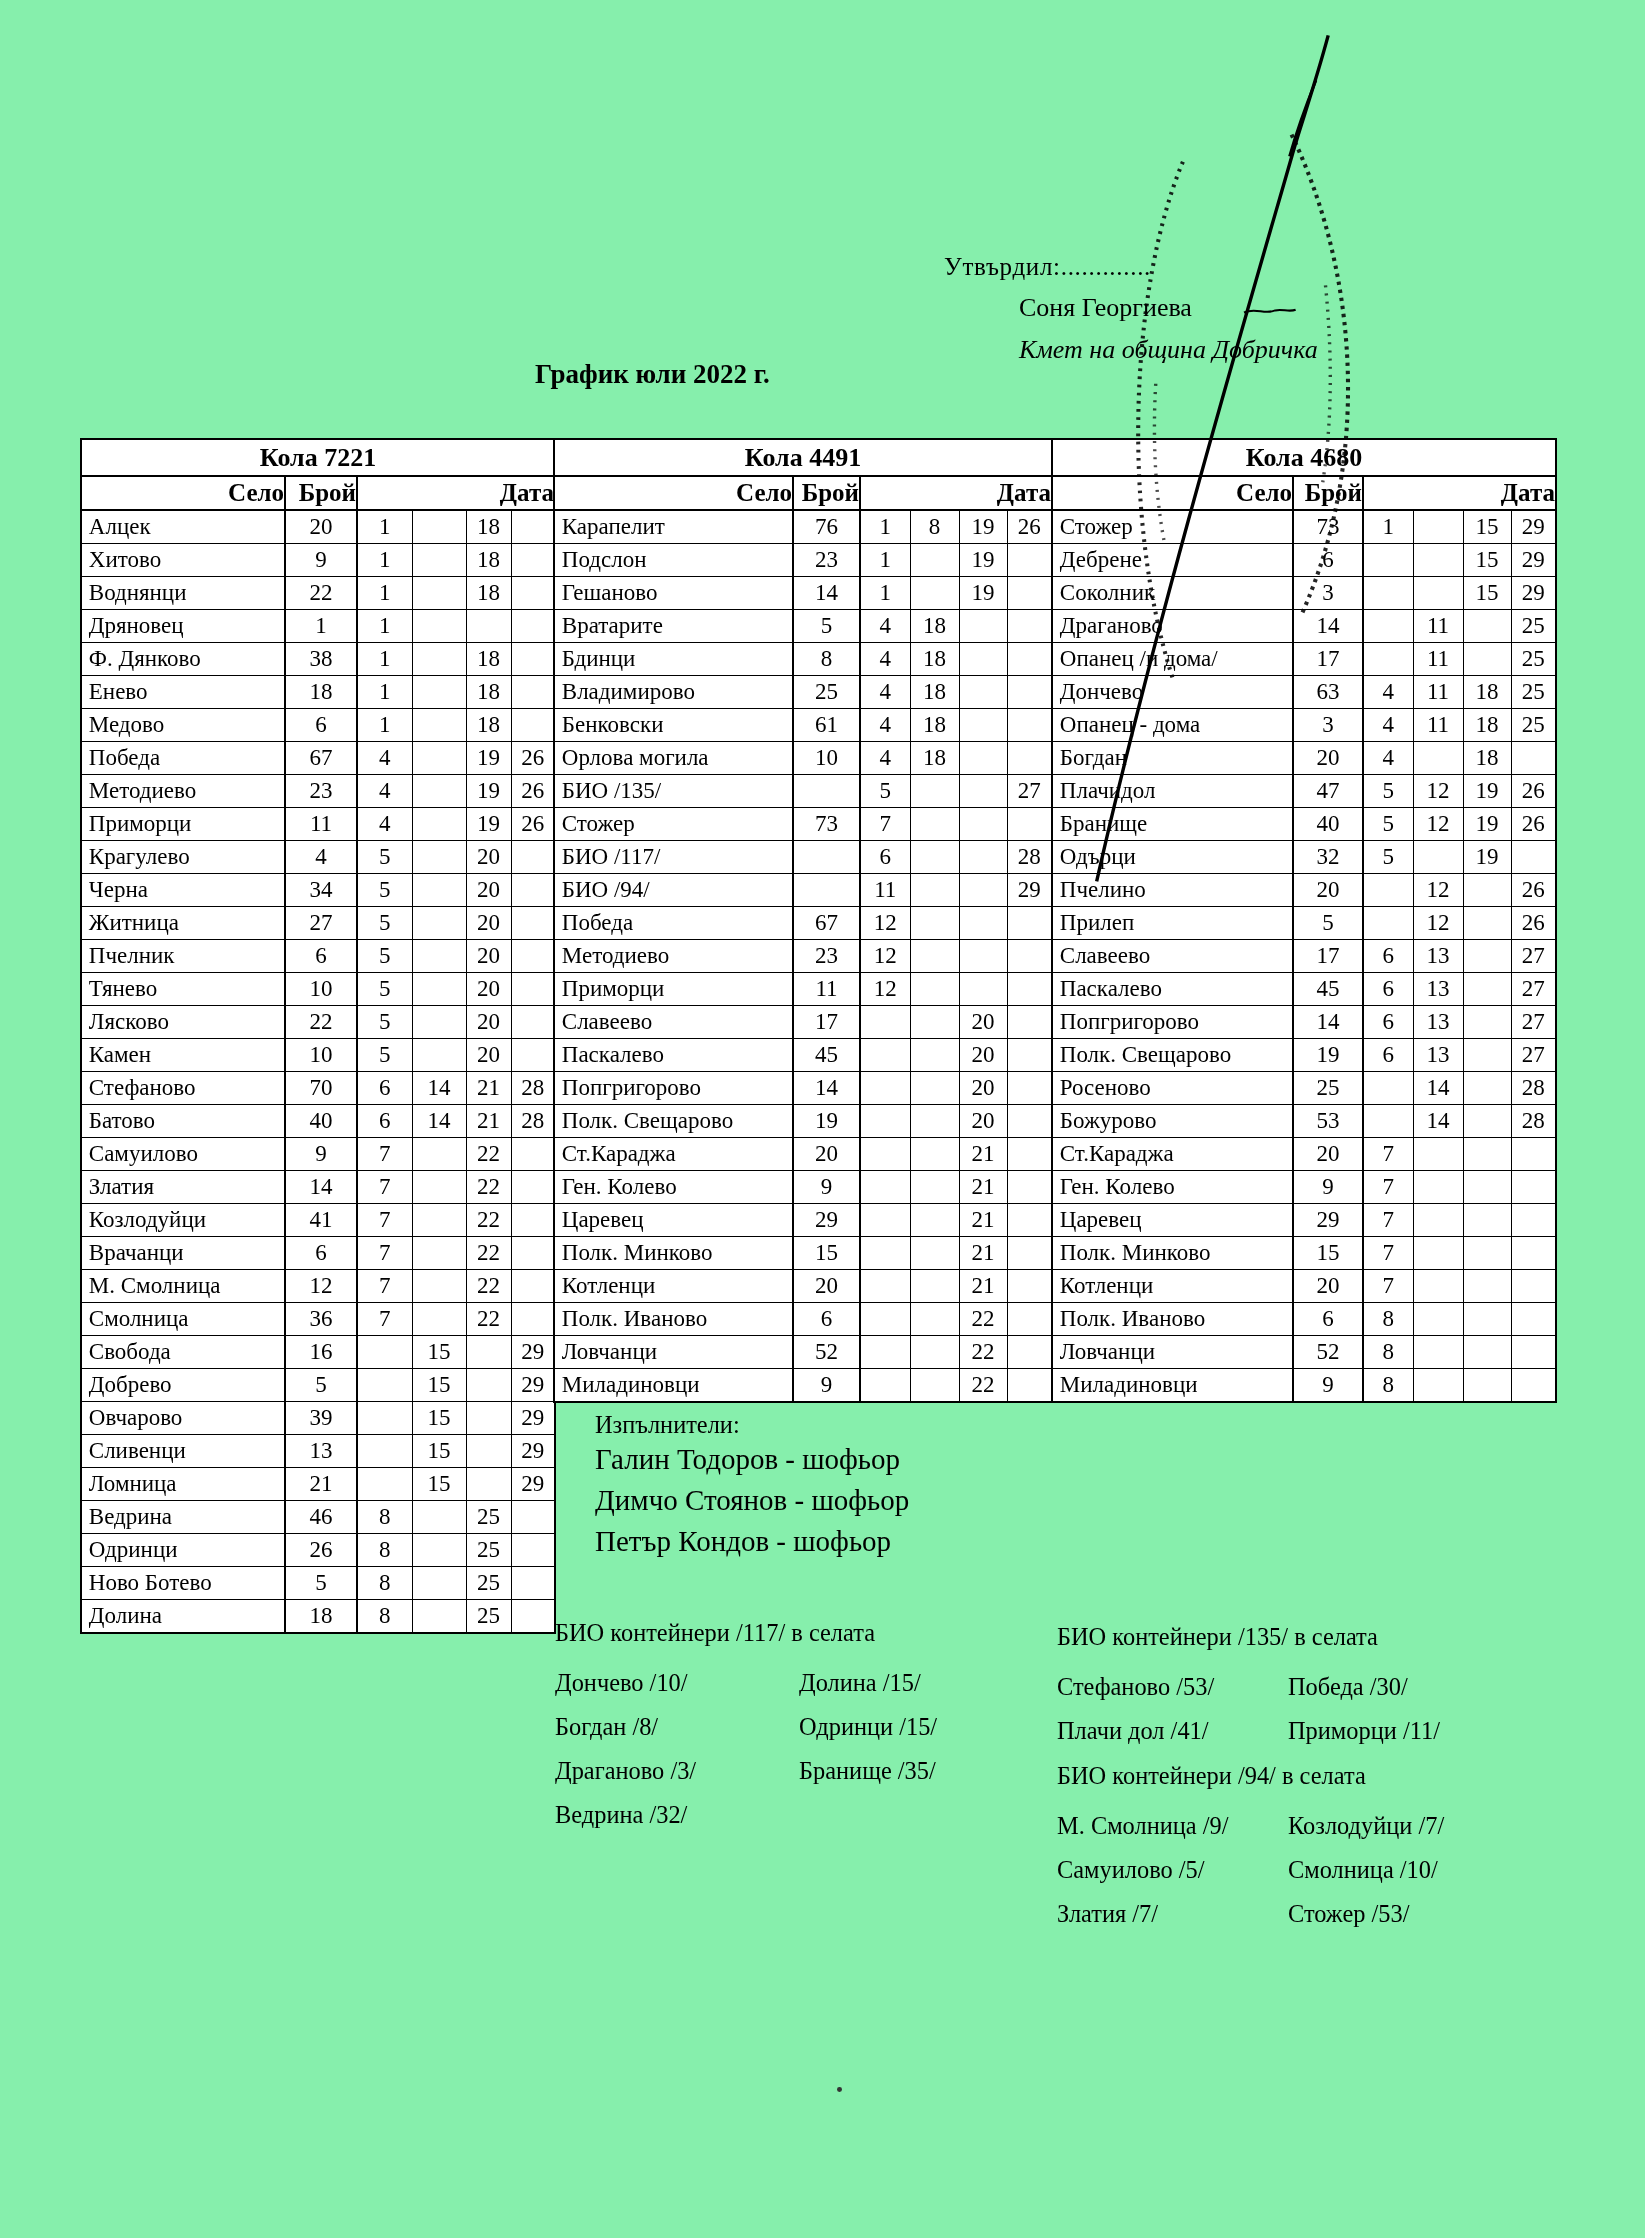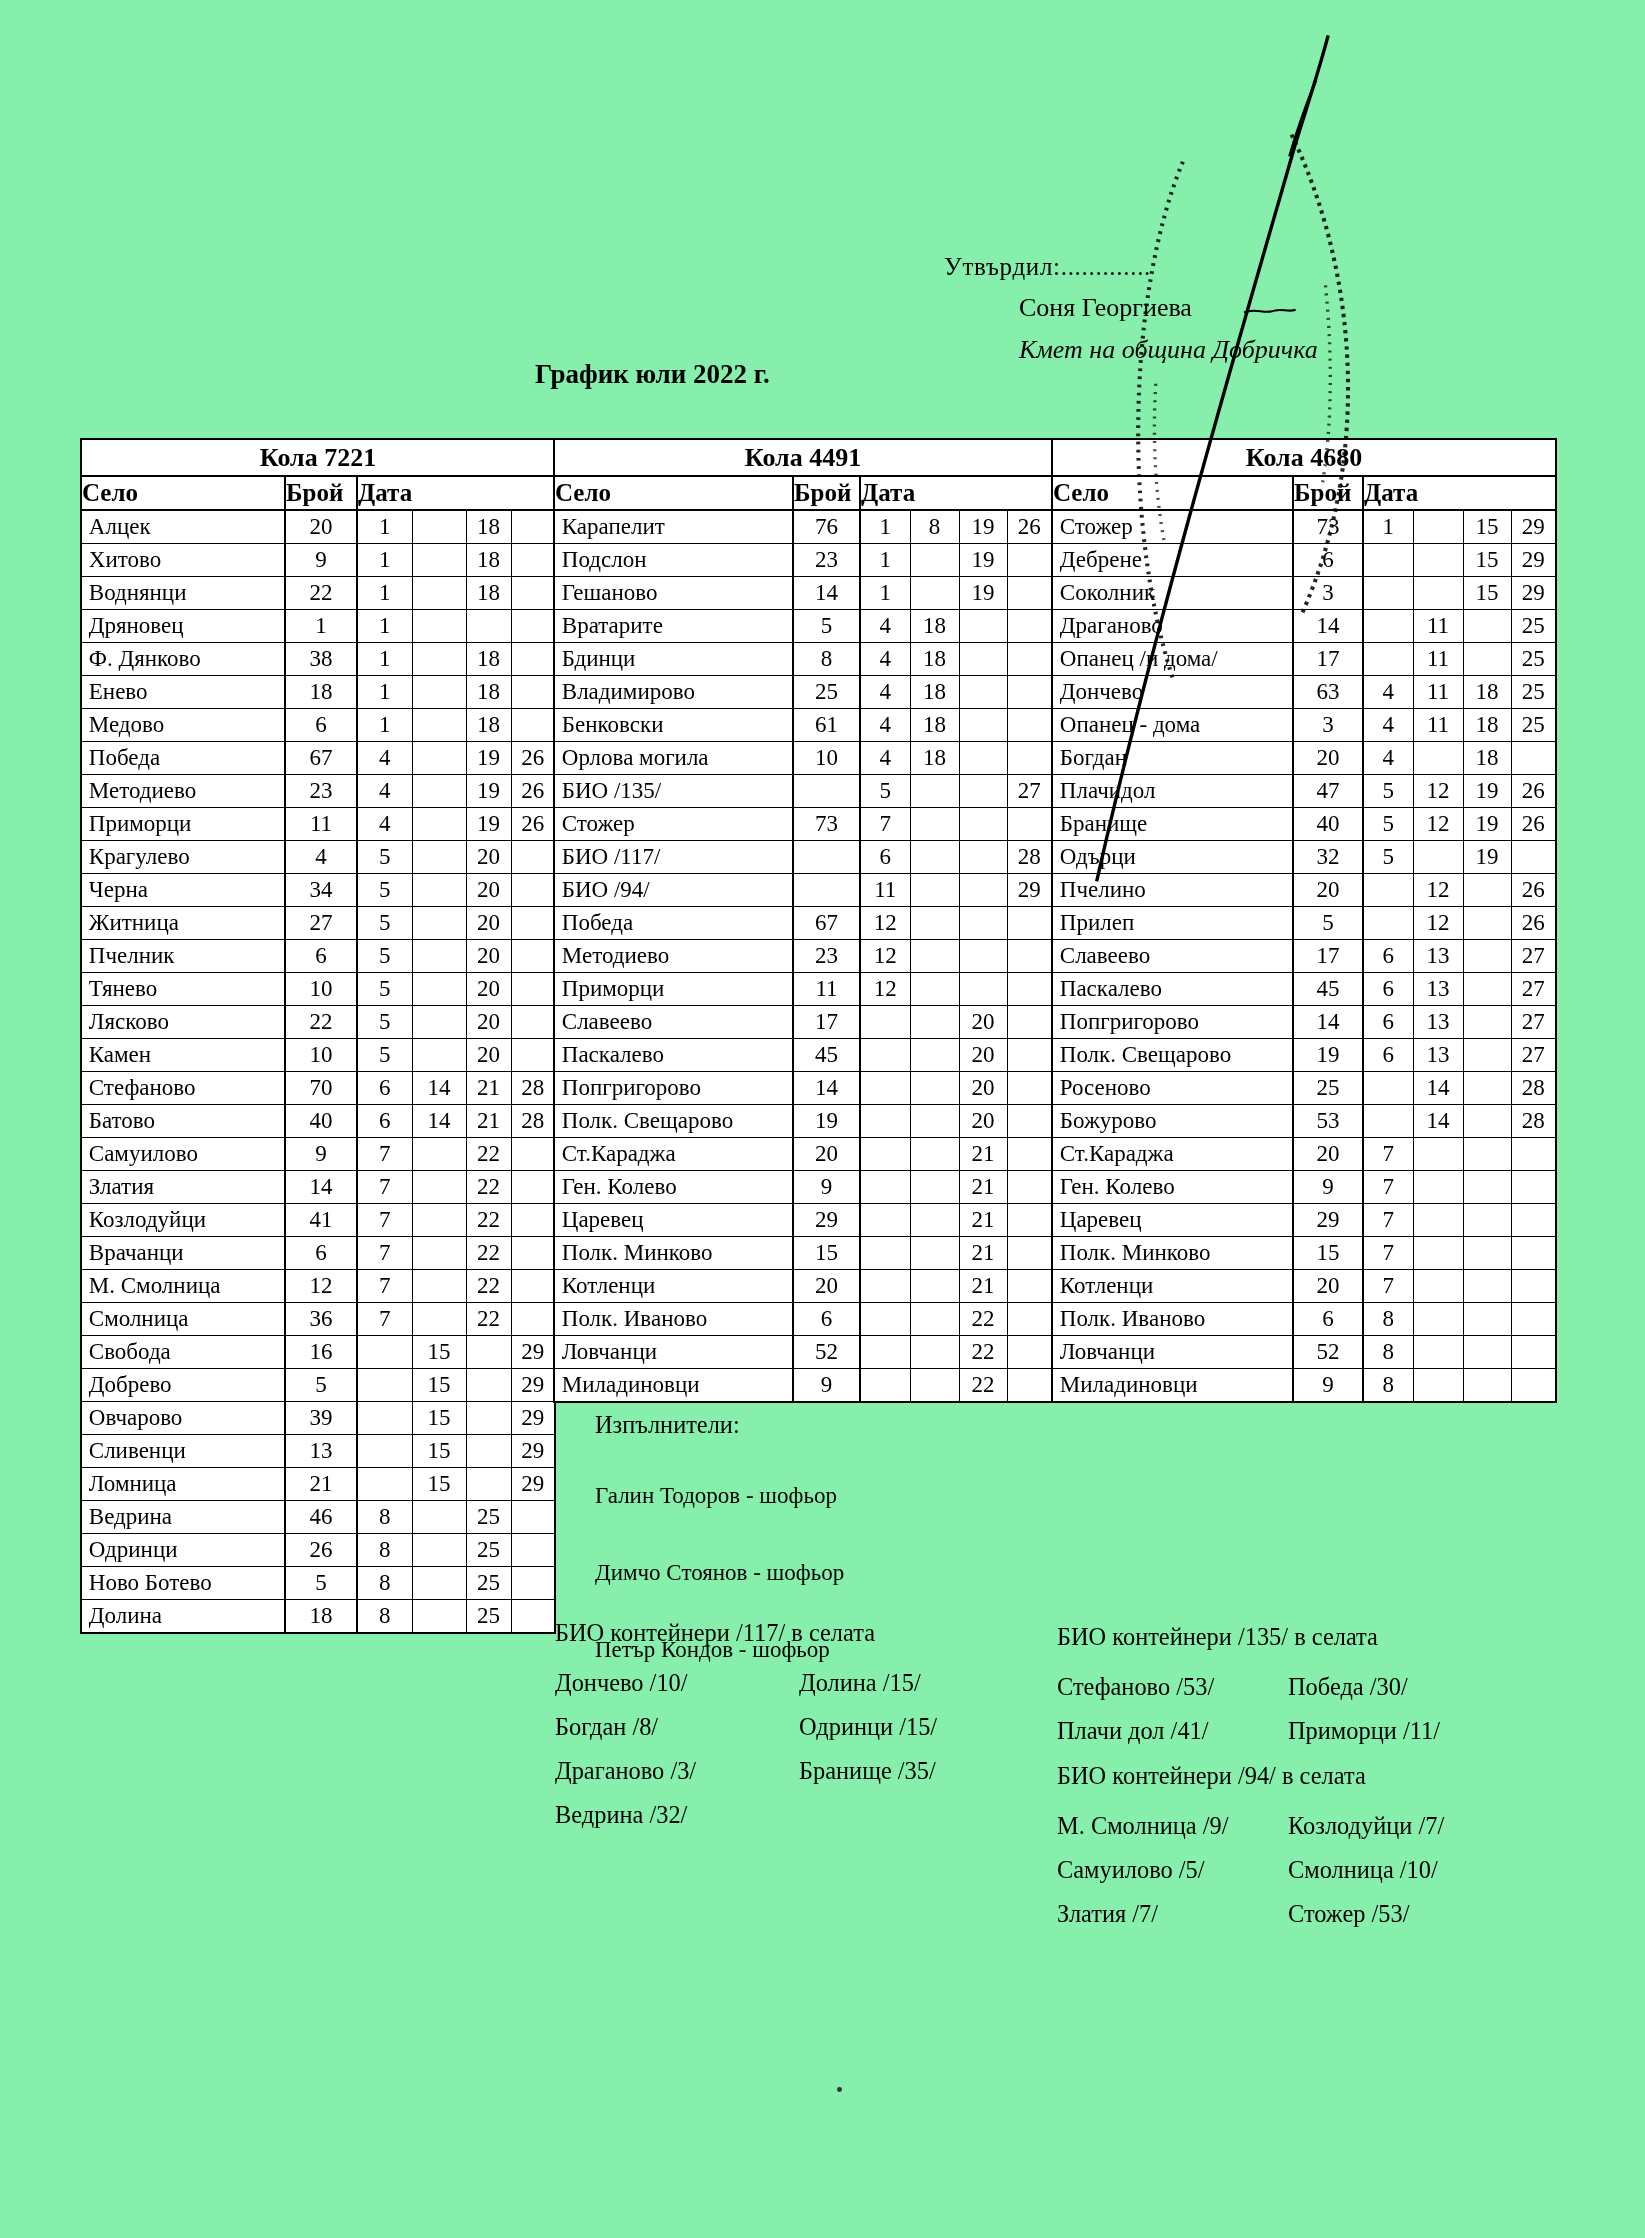--- a/index.html
+++ b/index.html
@@ -7,30 +7,30 @@
         font-family:"Liberation Serif","DejaVu Serif",serif;color:#000;overflow:hidden;margin:0 auto;}
   .abs{position:absolute;white-space:nowrap;}
   .approve{font-size:25px;letter-spacing:0.7px;}
   .sig-name{font-size:26px;}
   .sig-role{font-size:26px;font-style:italic;}
   .doc-title{font-size:27px;font-weight:700;}
   table.sched{position:absolute;border-collapse:collapse;table-layout:fixed;background:#fff;
               border:2.7px solid #000;}
   table.sched th,table.sched td{border:1.4px solid #000;padding:0;overflow:hidden;white-space:nowrap;}
   table.sched th.car{border-bottom:2px solid #000;font-size:26px;font-weight:700;height:35px;text-align:center;}
-  table.sched tr.cols th{font-size:25px;font-weight:700;height:32px;text-align:left;
+  table.sched tr.cols th{font-size:25px;font-weight:700;height:32px;text-align:right;
                          border-bottom:2px solid #000;}
   table.sched th.h-selo{border-right:2px solid #000;}
   table.sched th.h-broy{border-left:2px solid #000;border-right:2px solid #000;}
   table.sched td{height:32px;font-size:23px;}
   table.sched td.selo{text-align:left;padding-left:6.8px;border-right:2px solid #000;}
   table.sched td.broy{text-align:center;border-right:2px solid #000;}
   table.sched td.dt{text-align:center;}
   .exec-head{font-size:24.4px;}
-  .exec-line{font-size:23px;line-height:41px;margin-top:36px;}
+  .exec-line{font-size:29px;line-height:41px;}
   .bio-title{font-size:24.4px;margin-bottom:5.4px;}
   .bio-line{font-size:24.4px;line-height:44px;}
   .bio-col{position:absolute;top:42px;}
   .speck{position:absolute;width:4.8px;height:4.8px;background:#333;border-radius:50%;}
   svg.overlay{position:absolute;left:0;top:0;pointer-events:none;}
 </style>
 </head>
 <body>
 
 <div class="page">

